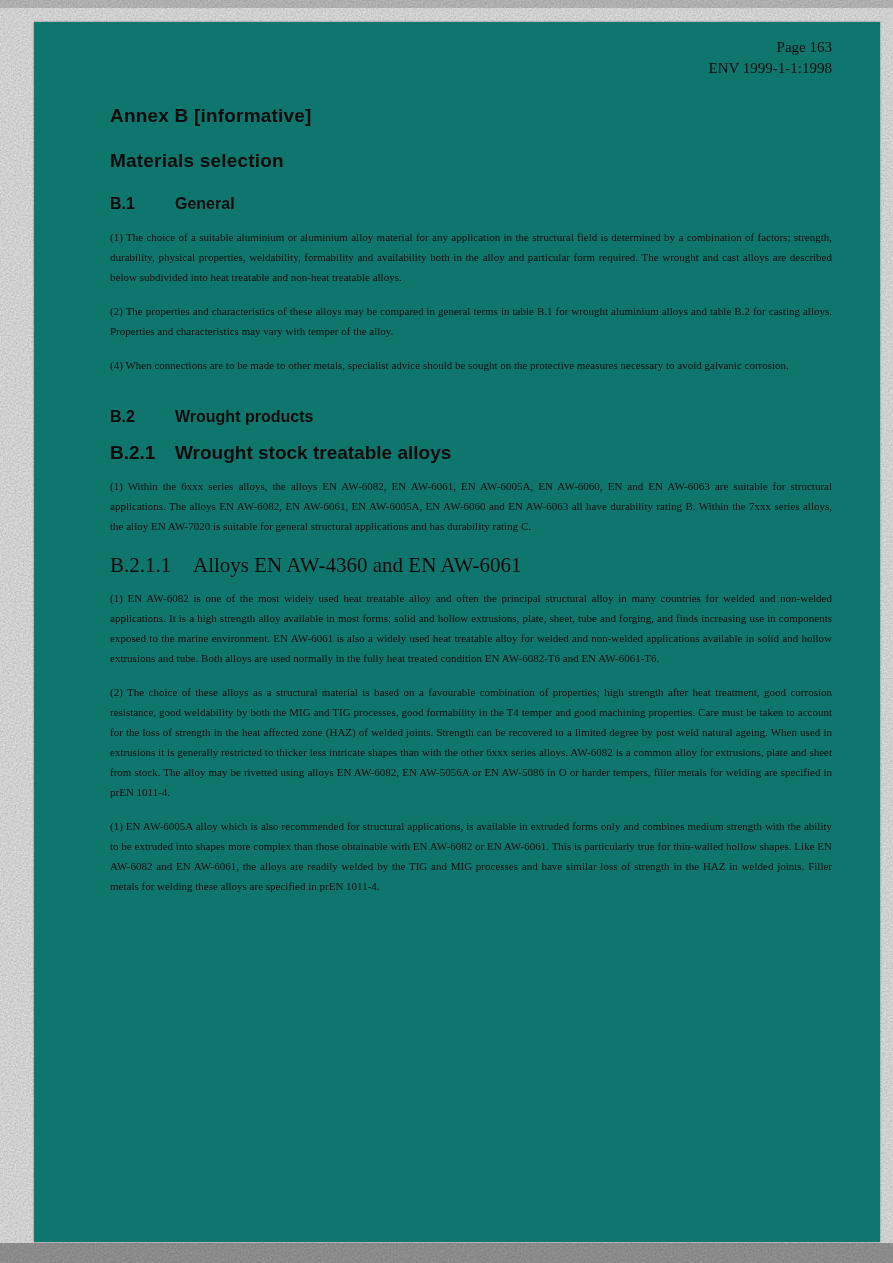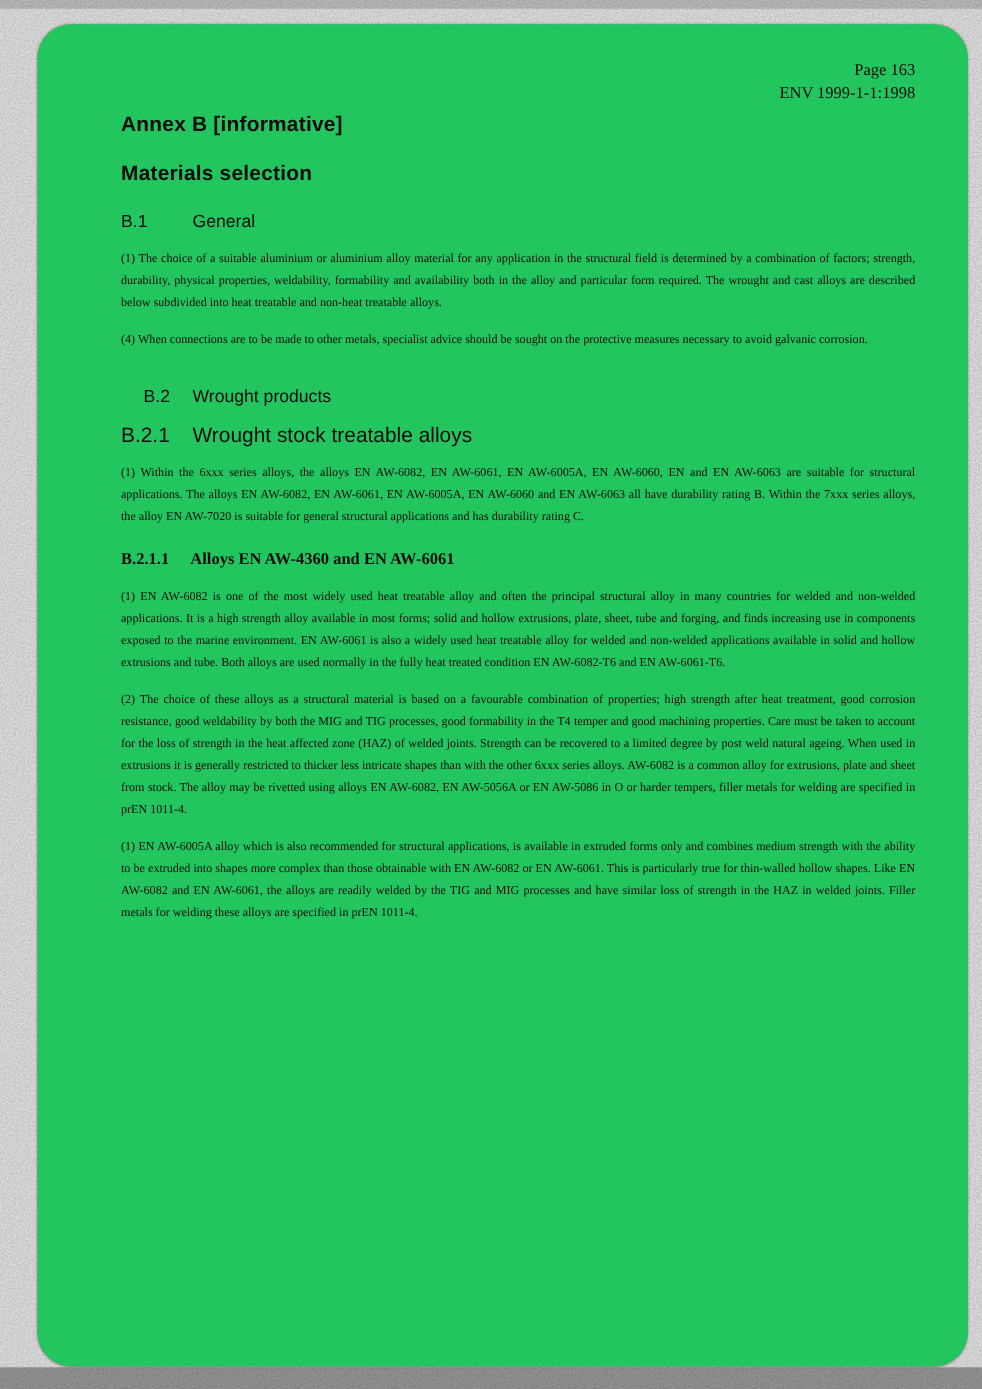--- a/index.html
+++ b/index.html
@@ -31,60 +31,60 @@
   .top-band {
     position: absolute;
     left: 0; right: 0; top: 0;
     height: 8px;
     background: rgba(25,25,25,0.18);
   }
 
   .sheet {
     position: absolute;
     top: 22px; left: 34px; right: 13px; bottom: 21px;
-    background: #22c55e;
-    padding: 32px 48px 0 76px;
+    background: #0f766e;
+    padding: 15px 48px 0 76px;
     overflow: hidden;
     box-shadow: 0 0 2px rgba(0,0,0,0.4);
-    border-radius: 31px;
   }
 
   .doc-header {
     text-align: right;
     font-size: 15px;
     line-height: 21px;
   }
 
   .h1 {
     font-family: "Liberation Sans", sans-serif;
     font-weight: bold;
     font-size: 19px;
     line-height: 23px;
     letter-spacing: 0.2px;
   }
-  .annex-title { margin-top: 6px; }
+  .annex-title { margin-top: 25px; }
   .doc-title   { margin-top: 22px; }
 
   .h2, .h3 {
     font-family: "Liberation Sans", sans-serif;
-    font-weight: normal;
+    font-weight: bold;
     display: flex;
   }
   .h2 { font-size: 16px; line-height: 19px; margin-top: 22px; }
-  .h2.spaced { margin-top: 32px; text-align: center; }
+  .h2.spaced { margin-top: 32px; }
   .h3 { font-size: 19px; line-height: 18px; margin-top: 18px; }
   .h2 .num, .h3 .num { min-width: 65px; }
 
   .h4 {
     font-family: "Liberation Serif", serif;
-    font-weight: bold;
-    font-size: 15px;
+    font-weight: normal;
+    font-size: 21px;
     line-height: 18px;
     margin-top: 20px;
     display: flex;
+    gap: 20px;
   }
   .h4 .num { min-width: 63px; }
 
   p.body {
     font-size: 11px;
     line-height: 20px;
     text-align: justify;
     margin-top: 14px;
   }
 </style>
@@ -119,20 +119,21 @@
     <div class="h1 annex-title">Annex B [informative]</div>
 
     <div class="h1 doc-title">Materials selection</div>
 
     <div class="h2">
       <span class="num">B.1</span>
       <span>General</span>
     </div>
 
     <p class="body">(1) The choice of a suitable aluminium or aluminium alloy material for any application in the structural field is determined by a combination of factors; strength, durability, physical properties, weldability, formability and availability both in the alloy and particular form required. The wrought and cast alloys are described below subdivided into heat treatable and non-heat treatable alloys.</p>
+    <p class="body">(2) The properties and characteristics of these alloys may be compared in general terms in table B.1 for wrought aluminium alloys and table B.2 for casting alloys. Properties and characteristics may vary with temper of the alloy.</p>
     <p class="body">(4) When connections are to be made to other metals, specialist advice should be sought on the protective measures necessary to avoid galvanic corrosion.</p>
 
     <div class="h2 spaced">
       <span class="num">B.2</span>
       <span>Wrought products</span>
     </div>
 
     <div class="h3">
       <span class="num">B.2.1</span>
       <span>Wrought stock treatable alloys</span>

